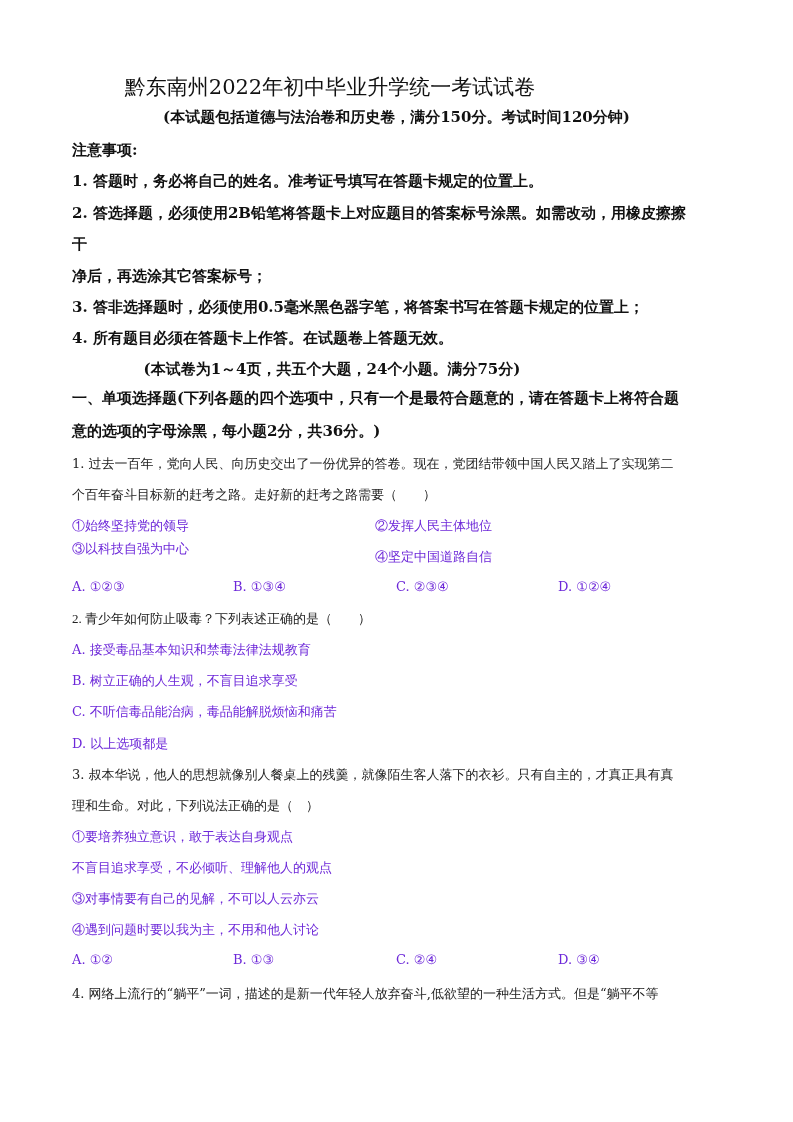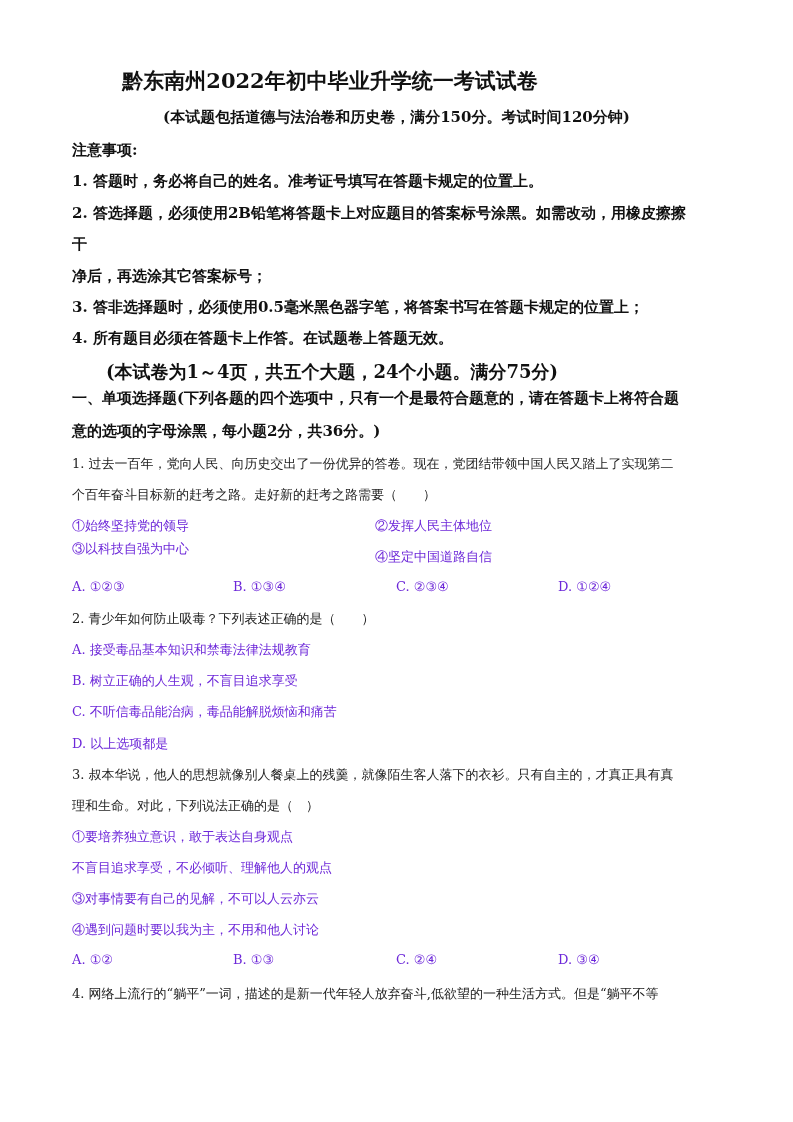--- a/index.html
+++ b/index.html
@@ -3,24 +3,24 @@
   <meta charset="utf-8">
   <style>
     html, body { margin: 0; padding: 0; background: #ffffff; }
     body {
       width: 793px; height: 1122px; position: relative; overflow: hidden;
       color: #111111;
       font-family: "DejaVu Serif", "Liberation Serif", serif;
     }
     .page { position: absolute; left: 0; top: 0; width: 793px; height: 1122px; }
     .line { position: absolute; left: 72px; white-space: nowrap; }
-    .title { left: 0; width: 660px; text-align: center; font-size: 21px; font-weight: bold; top: 67px; }
+    .title { left: 0; width: 660px; text-align: center; font-size: 21px; font-weight: normal; top: 73px; }
     .subtitle { left: 0; width: 793px; text-align: center; font-size: 15px; font-weight: bold; top: 108px; }
     .notice { font-size: 15px; font-weight: bold; }
-    .centered { left: 0; width: 664px; text-align: center; font-size: 18px; font-weight: bold; }
+    .centered { left: 0; width: 664px; text-align: center; font-size: 15px; font-weight: bold; }
     .q { font-size: 13px; font-weight: normal; color: #222; }
     .opt { position: absolute; white-space: nowrap; font-size: 13px; color: #6d28d9; }
   </style>
 </head>
 <body>
 
 <div class="page">
 
   <div class="line title">黔东南州2022年初中毕业升学统一考试试卷</div>
   <div class="line subtitle">(本试题包括道德与法治卷和历史卷，满分150分。考试时间120分钟)</div>
@@ -45,21 +45,21 @@
     <div class="opt" style="left:375px; top:517px;">②发挥人民主体地位</div>
     <div class="opt" style="left:72px; top:540px;">③以科技自强为中心</div>
     <div class="opt" style="left:375px; top:548px;">④坚定中国道路自信</div>
     <div class="opt" style="left:72px; top:579px;">A. ①②③</div>
     <div class="opt" style="left:233px; top:579px;">B. ①③④</div>
     <div class="opt" style="left:396px; top:579px;">C. ②③④</div>
     <div class="opt" style="left:558px; top:579px;">D. ①②④</div>
   </div>
 
   <div>
-    <div class="line q" style="top:610px;">2. 青少年如何防止吸毒？下列表述正确的是（　　）</div>
+    <div class="line q" style="top:610px;font-family:Liberation Serif, serif;">2. 青少年如何防止吸毒？下列表述正确的是（　　）</div>
     <div class="opt" style="left:72px; top:641px;">A.  接受毒品基本知识和禁毒法律法规教育</div>
     <div class="opt" style="left:72px; top:672px;">B.  树立正确的人生观，不盲目追求享受</div>
     <div class="opt" style="left:72px; top:703px;">C.  不听信毒品能治病，毒品能解脱烦恼和痛苦</div>
     <div class="opt" style="left:72px; top:735px;">D.  以上选项都是</div>
   </div>
 
   <div>
     <div class="line q" style="top:766px;">3. 叔本华说，他人的思想就像别人餐桌上的残羹，就像陌生客人落下的衣衫。只有自主的，才真正具有真</div>
     <div class="line q" style="top:797px;">理和生命。对此，下列说法正确的是（　）</div>
     <div class="opt" style="left:72px; top:828px;">①要培养独立意识，敢于表达自身观点</div>

